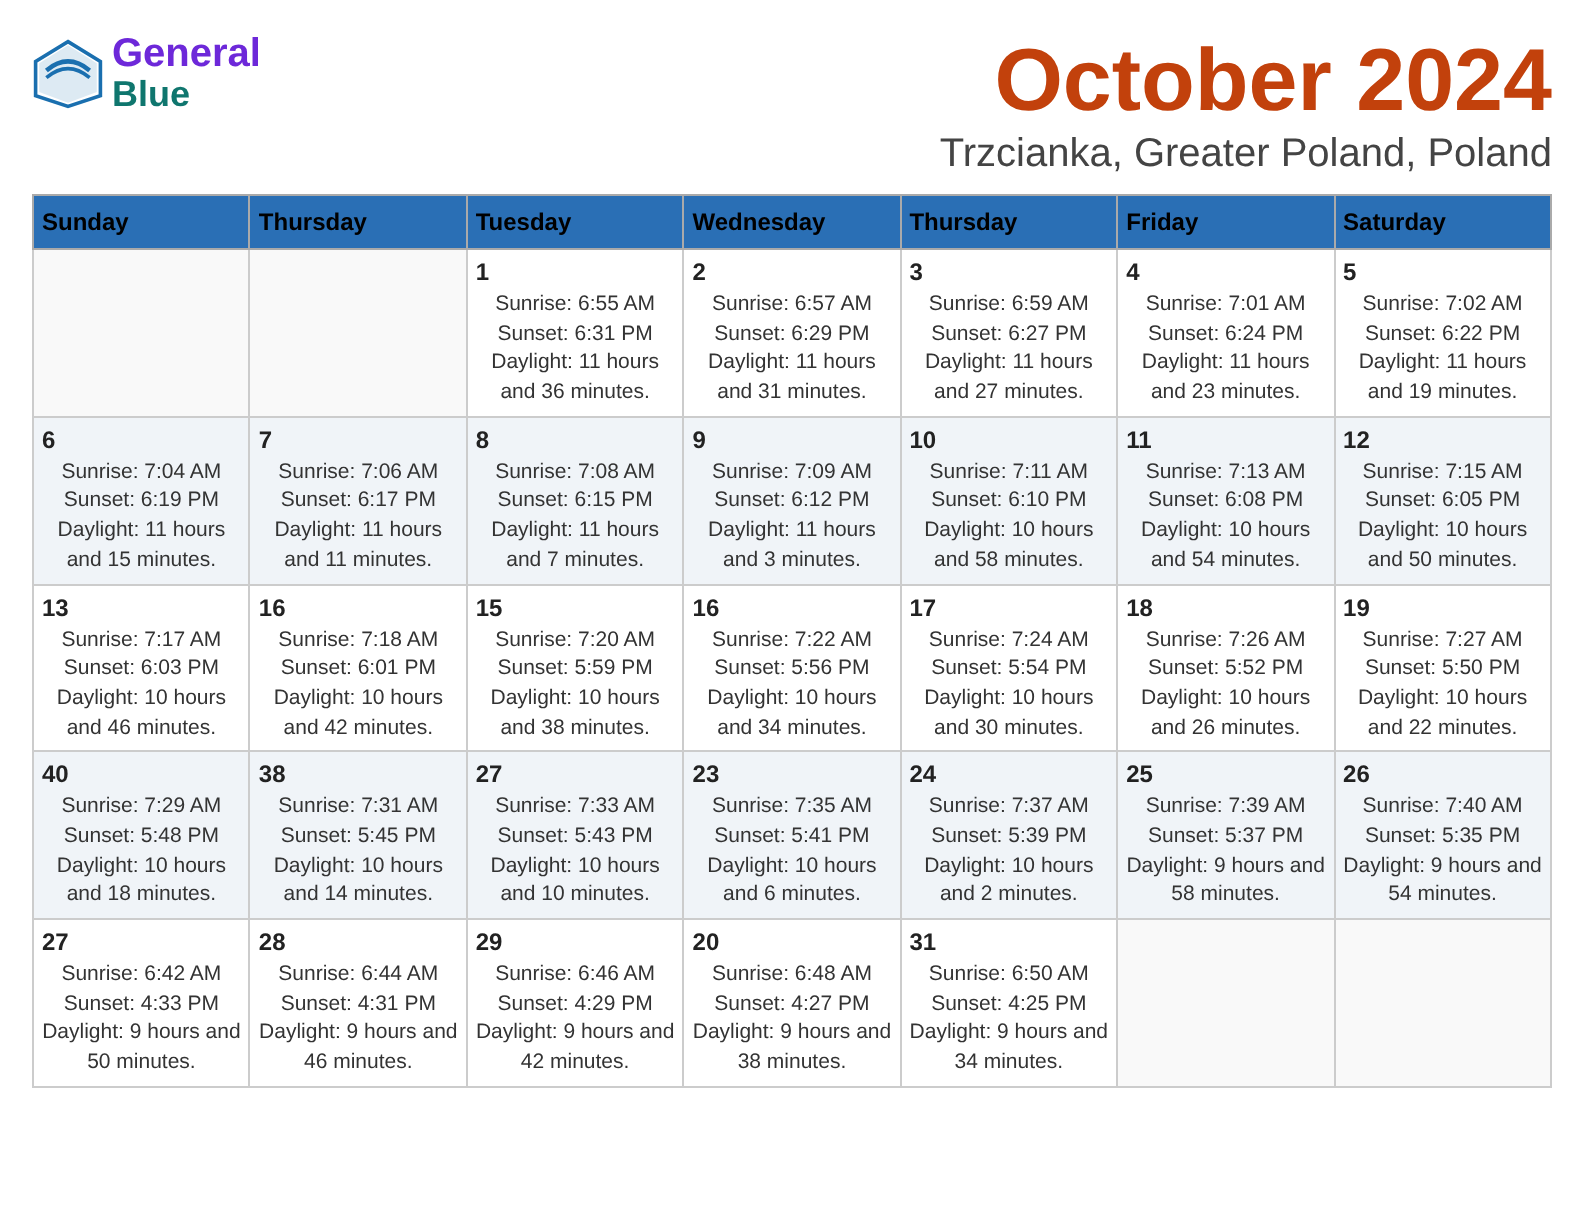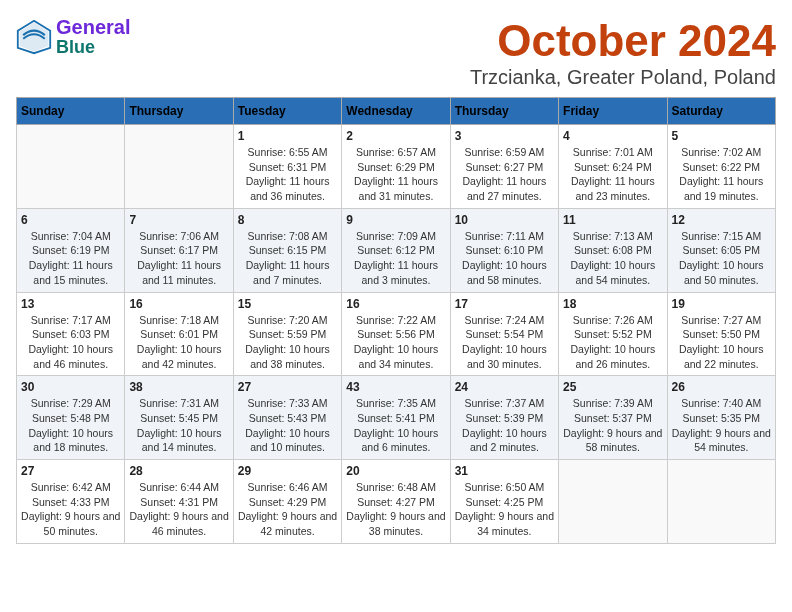--- a/index.html
+++ b/index.html
@@ -206,33 +206,33 @@
           <div class="day-num">18</div>
           <div class="day-detail">Sunrise: 7:26 AM<br>Sunset: 5:52 PM<br>Daylight: 10 hours and 26 minutes.</div>
         </td>
         <td>
           <div class="day-num">19</div>
           <div class="day-detail">Sunrise: 7:27 AM<br>Sunset: 5:50 PM<br>Daylight: 10 hours and 22 minutes.</div>
         </td>
       </tr>
       <tr class="alt-row">
         <td>
-          <div class="day-num">30</div>
+          <div class="day-num">40</div>
           <div class="day-detail">Sunrise: 7:29 AM<br>Sunset: 5:48 PM<br>Daylight: 10 hours and 18 minutes.</div>
         </td>
         <td>
           <div class="day-num">38</div>
           <div class="day-detail">Sunrise: 7:31 AM<br>Sunset: 5:45 PM<br>Daylight: 10 hours and 14 minutes.</div>
         </td>
         <td>
           <div class="day-num">27</div>
           <div class="day-detail">Sunrise: 7:33 AM<br>Sunset: 5:43 PM<br>Daylight: 10 hours and 10 minutes.</div>
         </td>
         <td>
-          <div class="day-num">43</div>
+          <div class="day-num">23</div>
           <div class="day-detail">Sunrise: 7:35 AM<br>Sunset: 5:41 PM<br>Daylight: 10 hours and 6 minutes.</div>
         </td>
         <td>
           <div class="day-num">24</div>
           <div class="day-detail">Sunrise: 7:37 AM<br>Sunset: 5:39 PM<br>Daylight: 10 hours and 2 minutes.</div>
         </td>
         <td>
           <div class="day-num">25</div>
           <div class="day-detail">Sunrise: 7:39 AM<br>Sunset: 5:37 PM<br>Daylight: 9 hours and 58 minutes.</div>
         </td>

